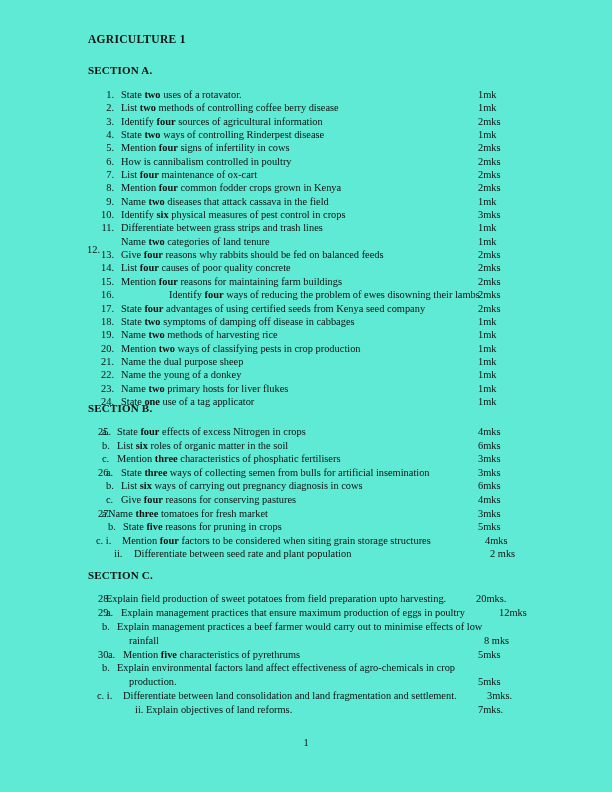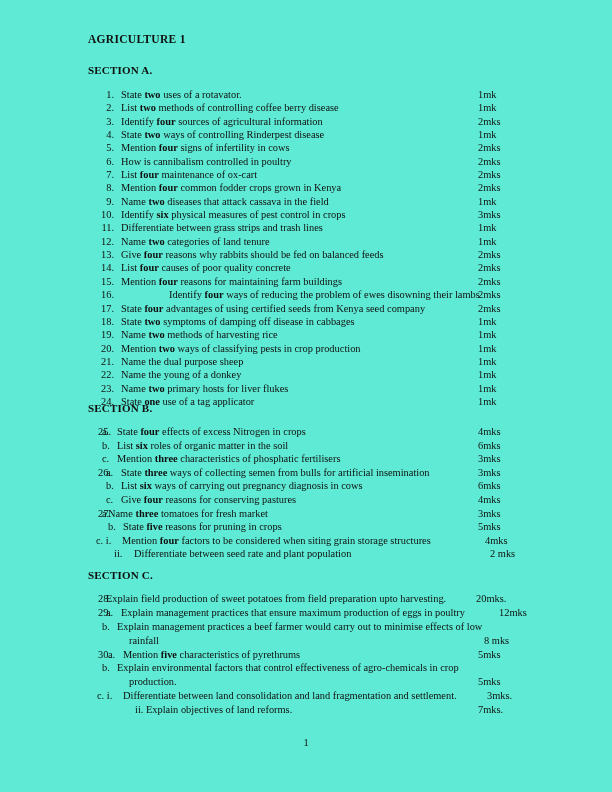--- a/index.html
+++ b/index.html
@@ -140,21 +140,21 @@
         <span class="qnum" style="left: 88px;">10.</span>
         <span class="qtext" style="left: 121px;">Identify <b>six</b> physical measures of pest control in crops</span>
         <span class="qmark" style="left: 478px;">3mks</span>
       </li>
       <li class="qrow">
         <span class="qnum" style="left: 88px;">11.</span>
         <span class="qtext" style="left: 121px;">Differentiate between grass strips and trash lines</span>
         <span class="qmark" style="left: 478px;">1mk</span>
       </li>
       <li class="qrow">
-        <span class="qnum" style="left: 88px;">12.</span>
+        <span class="qnum" style="left: 74px; margin-top: 8px;">12.</span>
         <span class="qtext" style="left: 121px;">Name <b>two</b> categories of land tenure</span>
         <span class="qmark" style="left: 478px;">1mk</span>
       </li>
       <li class="qrow">
         <span class="qnum" style="left: 88px;">13.</span>
         <span class="qtext" style="left: 121px;">Give <b>four</b> reasons why rabbits should be fed on balanced feeds</span>
         <span class="qmark" style="left: 478px;">2mks</span>
       </li>
       <li class="qrow">
         <span class="qnum" style="left: 88px;">14.</span>
@@ -294,21 +294,21 @@
         <span class="qmark" style="left: 484px;">8 mks</span>
       </li>
       <li class="qrow">
         <span class="qnum" style="left: 85px;">30.</span>
         <span class="qtext" style="left: 108px;">a.</span>
         <span class="qtext" style="left: 123px;">Mention <b>five</b> characteristics of pyrethrums</span>
         <span class="qmark" style="left: 478px;">5mks</span>
       </li>
       <li class="qrow">
         <span class="qtext" style="left: 102px;">b.</span>
-        <span class="qtext" style="left: 117px;">Explain environmental factors that control effectiveness of agro-chemicals in crop</span>
+        <span class="qtext" style="left: 117px;">Explain environmental factors land affect effectiveness of agro-chemicals in crop</span>
       </li>
       <li class="qrow">
         <span class="qtext" style="left: 129px;">production.</span>
         <span class="qmark" style="left: 478px;">5mks</span>
       </li>
       <li class="qrow">
         <span class="qtext" style="left: 97px;">c. i.</span>
         <span class="qtext" style="left: 123px;">Differentiate between land consolidation and land fragmentation and settlement.</span>
         <span class="qmark" style="left: 487px;">3mks.</span>
       </li>

